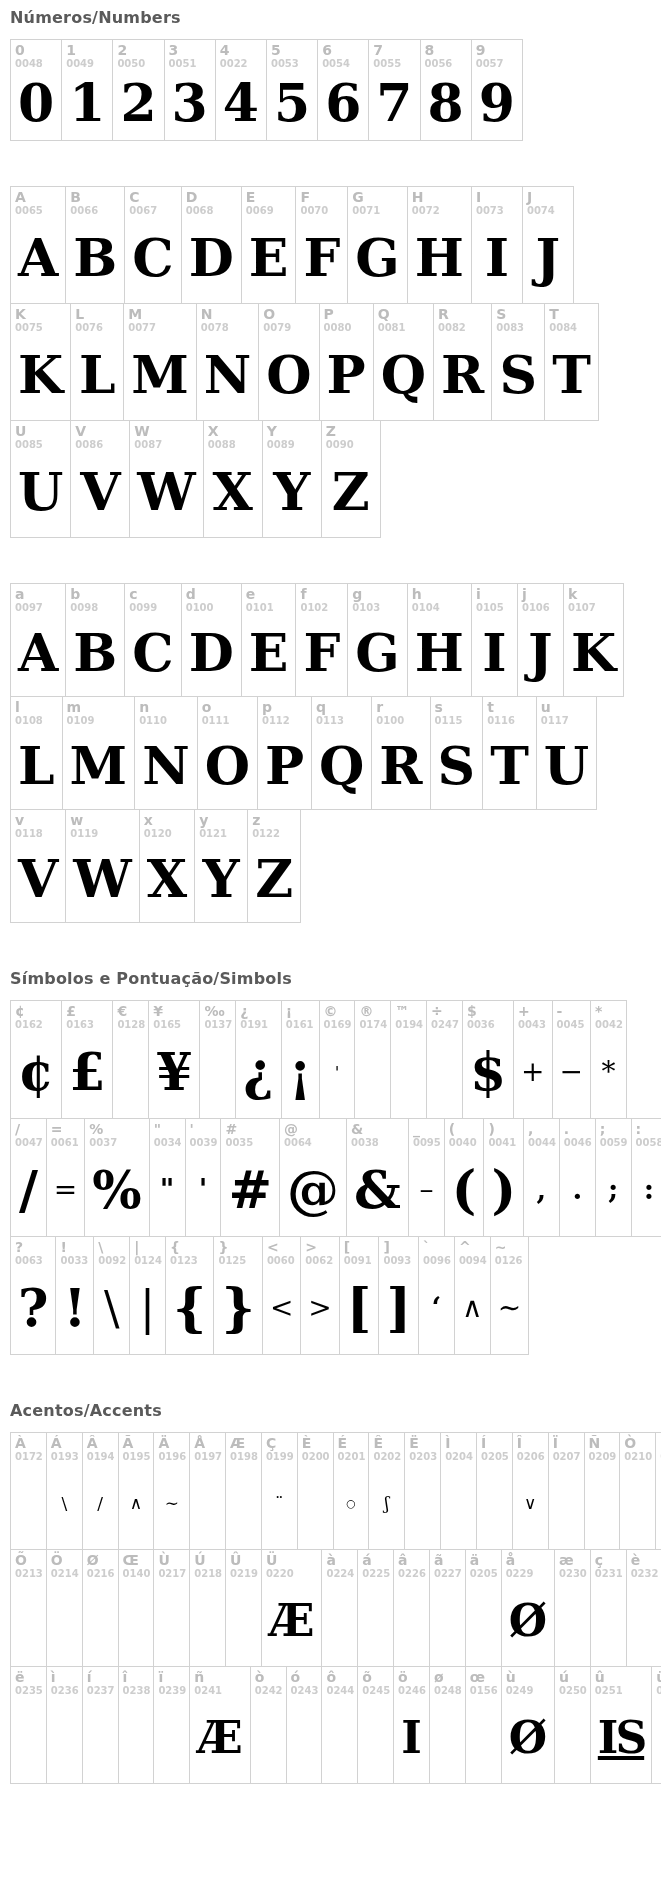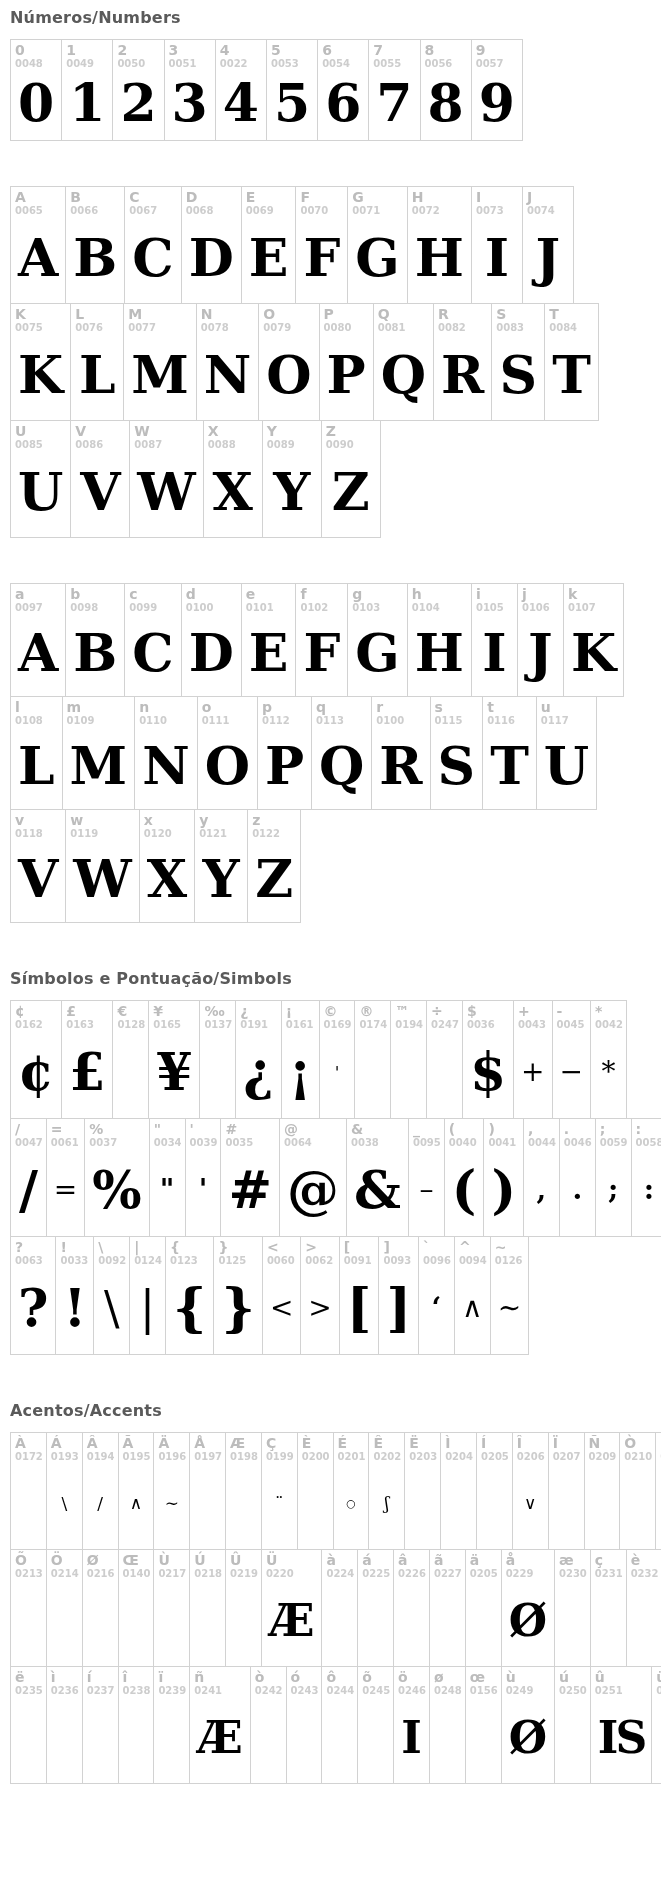--- a/index.html
+++ b/index.html
@@ -21,21 +21,21 @@
         padding:4px 7px 8px;font-family:"DejaVu Serif",serif;
         color:var(--glyph-color,#000);line-height:1;white-space:nowrap;}
   .g-xl {font-size:52px;font-weight:700;}
   .g-xlt{font-size:46px;font-weight:400;}
   .g-axl{font-size:44px;font-weight:700;}
   .g-md {font-size:28px;font-weight:700;}
   .g-mdt{font-size:28px;font-weight:400;}
   .g-sm {font-size:17px;font-weight:400;}
   .g-xs {font-size:11px;font-weight:400;}
   .g-none{font-size:0;}
-  .lig{letter-spacing:-3px;}
+  .lig{letter-spacing:-3px;text-decoration:underline;}
   
   .s0r0 .char-cell{min-width:44px;min-height:102px;}
   .s1r0 .char-cell{min-width:52px;min-height:118px;}
   .s1r1 .char-cell{min-width:54px;min-height:118px;}
   .s1r2 .char-cell{min-width:60px;min-height:118px;}
   .s2r0 .char-cell{min-width:47px;min-height:114px;}
   .s2r1 .char-cell{min-width:50px;min-height:114px;}
   .s2r2 .char-cell{min-width:54px;min-height:114px;}
   .s3r0 .char-cell,.s3r1 .char-cell,.s3r2 .char-cell{min-width:30px;min-height:119px;}
   .s4r0 .char-cell,.s4r1 .char-cell,.s4r2 .char-cell{min-width:27px;min-height:118px;}

